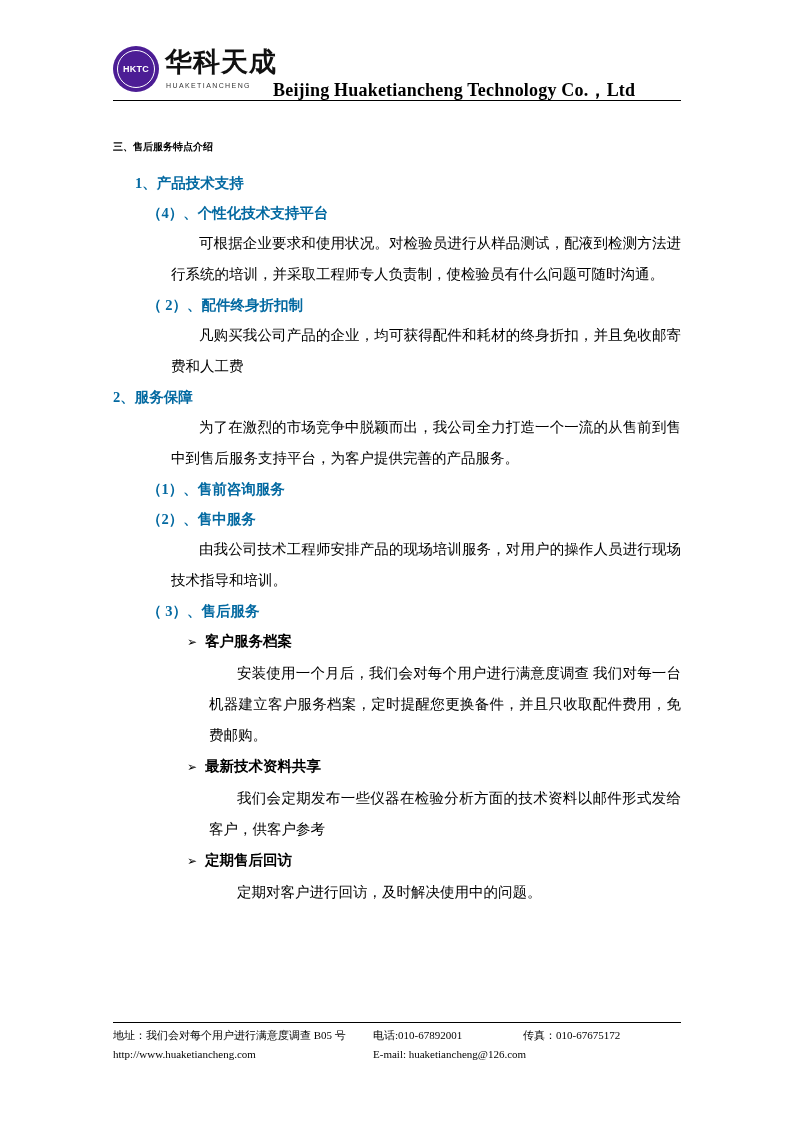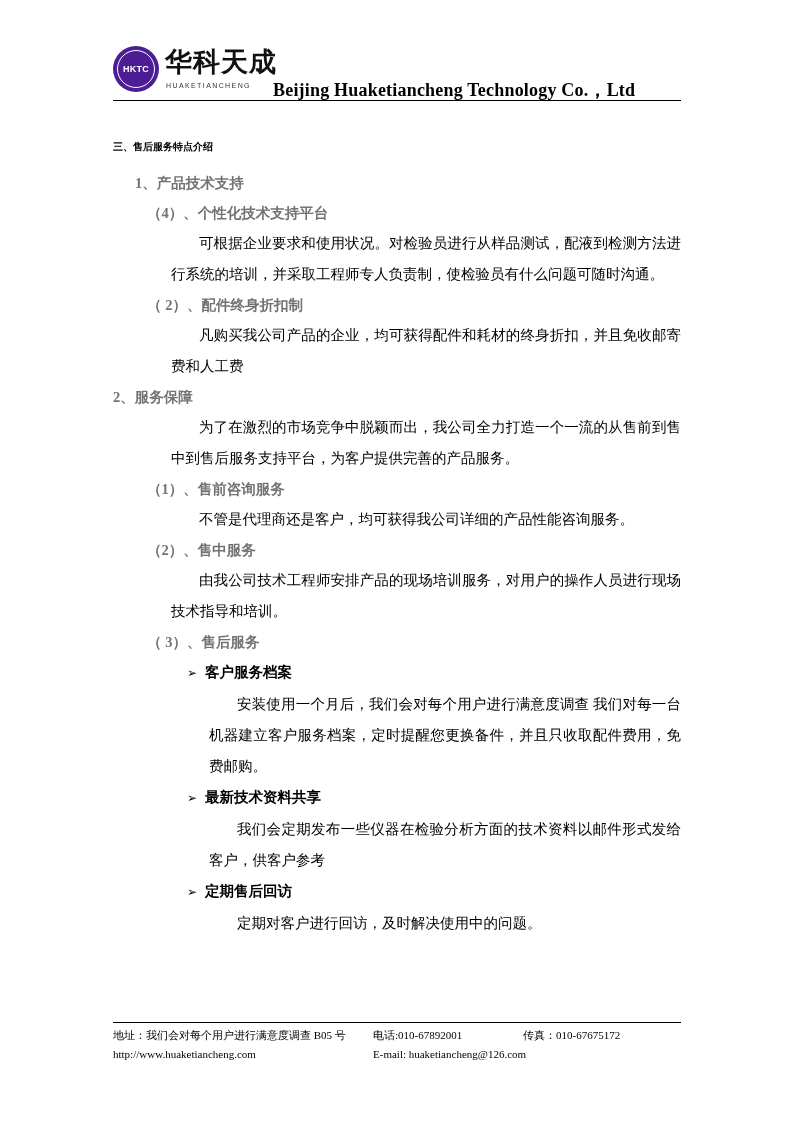--- a/index.html
+++ b/index.html
@@ -108,21 +108,21 @@
   
   .content {
     position: absolute;
     left: 113px;
     top: 140px;
     width: 568px;
   }
   .line {
     font-size: 14.5px;
     line-height: 30px;
-    color: #737373;
+    color: #0369a1;
     white-space: nowrap;
   }
   .wrap {
     white-space: normal;
   }
   .b {
     font-weight: bold;
   }
   .sec-h1 { 
     font-size: 10px;
@@ -204,21 +204,20 @@
     <div class="sec-h1">三、售后服务特点介绍</div>
     <div id="blocks">
         <div class="line b ind-1">1、产品技术支持</div>
         <div class="line b ind-2">（4）、个性化技术支持平台</div>
         <div class="para wrap ind-3" style="text-indent: 28px;">可根据企业要求和使用状况。对检验员进行从样品测试，配液到检测方法进行系统的培训，并采取工程师专人负责制，使检验员有什么问题可随时沟通。</div>
         <div class="line b ind-2">（ 2）、配件终身折扣制</div>
         <div class="para wrap ind-3" style="text-indent: 28px;">凡购买我公司产品的企业，均可获得配件和耗材的终身折扣，并且免收邮寄费和人工费</div>
         <div class="line b ind-0">2、服务保障</div>
         <div class="para wrap ind-3" style="text-indent: 28px;">为了在激烈的市场竞争中脱颖而出，我公司全力打造一个一流的从售前到售中到售后服务支持平台，为客户提供完善的产品服务。</div>
         <div class="line b ind-2">（1）、售前咨询服务</div>
-        <div class="para wrap ind-3" style="text-indent: 28px;">不管是代理商还是客户，均可获得我公司详细的产品性能咨询服务。</div>
         <div class="line b ind-2">（2）、售中服务</div>
         <div class="para wrap ind-3" style="text-indent: 28px;">由我公司技术工程师安排产品的现场培训服务，对用户的操作人员进行现场技术指导和培训。</div>
         <div class="line b ind-2">（ 3）、售后服务</div>
         <div class="bullet-row ind-4">
           <span class="bullet-icon">➢</span>
           <span>客户服务档案</span>
         </div>
         <div class="para wrap ind-5" style="text-indent: 28px;">安装使用一个月后，我们会对每个用户进行满意度调查 我们对每一台机器建立客户服务档案，定时提醒您更换备件，并且只收取配件费用，免费邮购。</div>
         <div class="bullet-row ind-4">
           <span class="bullet-icon">➢</span>

